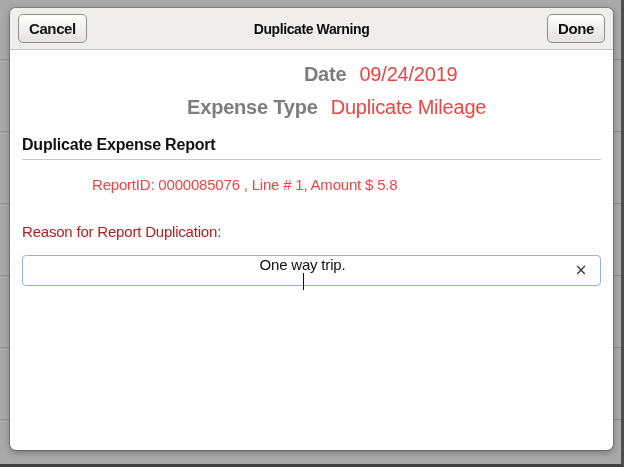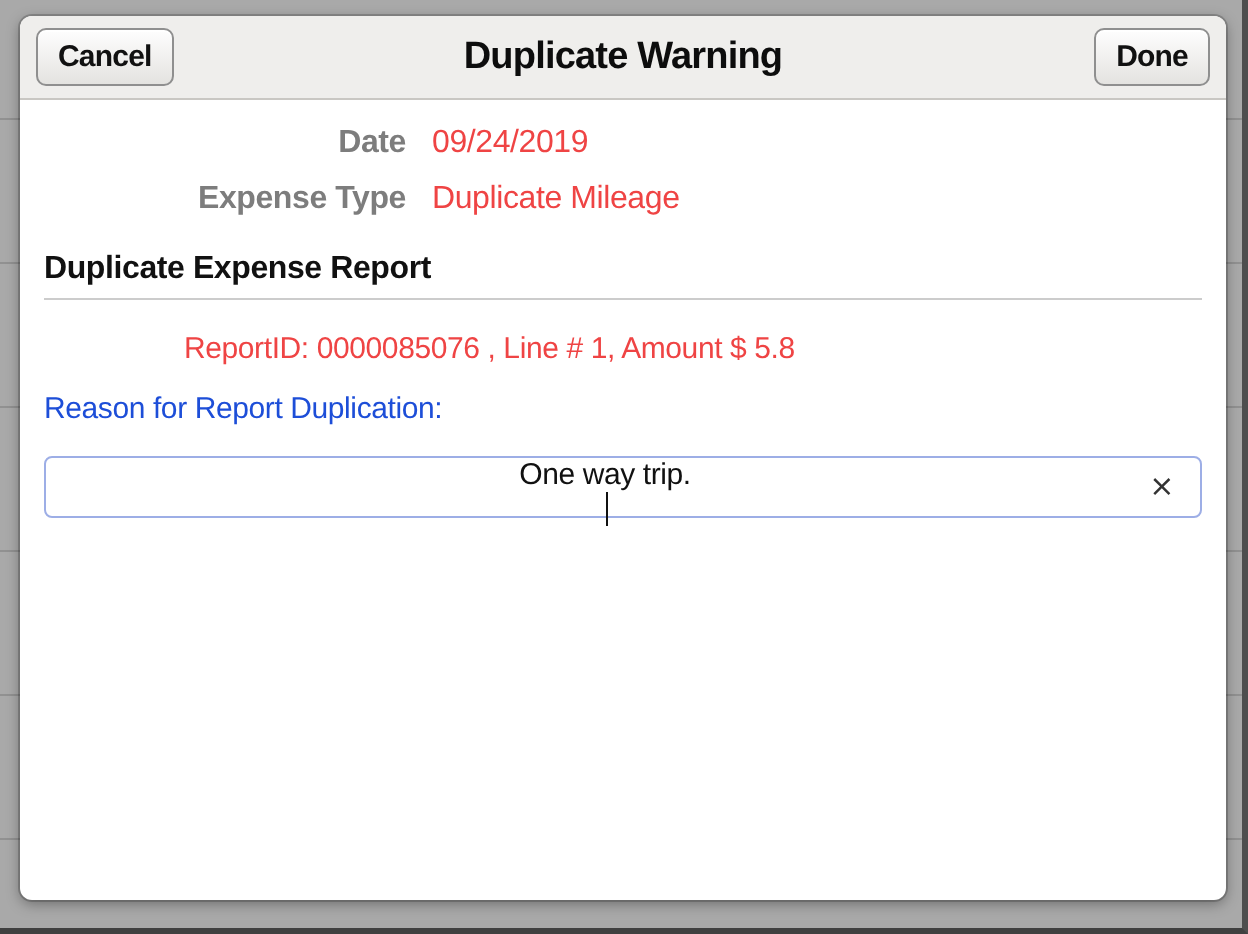--- a/index.html
+++ b/index.html
@@ -51,49 +51,49 @@
     letter-spacing: -0.4px;
     padding: 5px 10px;
     border: 1px solid #8f8f8f;
     border-radius: 5px;
     background: linear-gradient(#fefefe, #e4e3e0);
     box-shadow: inset 0 1px 0 rgba(255,255,255,0.9);
     cursor: pointer;
   }
   .modal-title {
     position: absolute; left: 0; right: 0; text-align: center;
-    font-size: 19px; font-weight: bold; color: #0d0d0d;
+    font-size: 14px; font-weight: bold; color: #0d0d0d;
     letter-spacing: -0.4px;
     pointer-events: none;
   }
   .modal-body { padding: 13px 12px 0 12px; }
   .field-row {
     display: flex; align-items: baseline;
-    font-size: 16px; margin-bottom: 10px;
+    font-size: 20px; margin-bottom: 10px; justify-content: center;
   }
   .field-label {
     width: 181px; text-align: right;
     font-weight: bold; color: #7d7d7d;
     margin-right: 13px;
     flex: none;
   }
   .field-value { color: #ef4444; }
   .section-title {
     margin-top: 17px;
     font-size: 16px; font-weight: bold; color: #111;
     padding-bottom: 5px;
     border-bottom: 1px solid #cccccc;
   }
   .section-detail {
     margin: 16px 0 0 70px;
     font-size: 15px; color: #ef4444;
   }
   .reason-label {
-    margin-top: 13px;
-    font-size: 15px; color: #1d4ed8;
+    margin-top: 30px;
+    font-size: 15px; color: #b91c1c;
   }
   .reason-input {
     margin-top: 15px;
     height: 31px;
     border: 1px solid #9daee6;
     border-radius: 4px;
     background: #fff;
     display: flex; align-items: center;
     padding: 0 30px 0 12px;
     position: relative;

